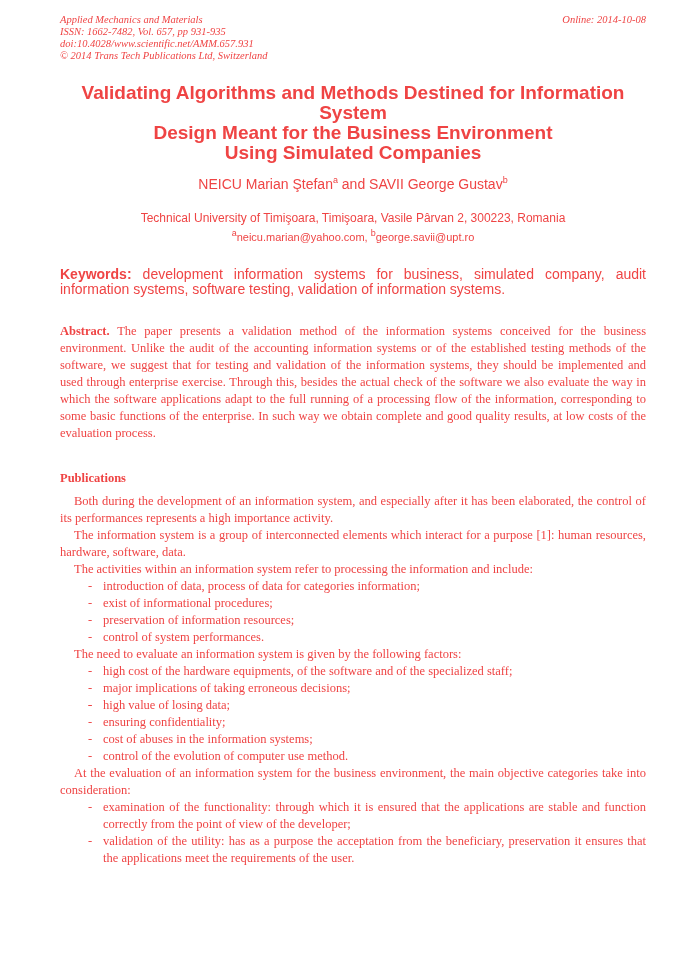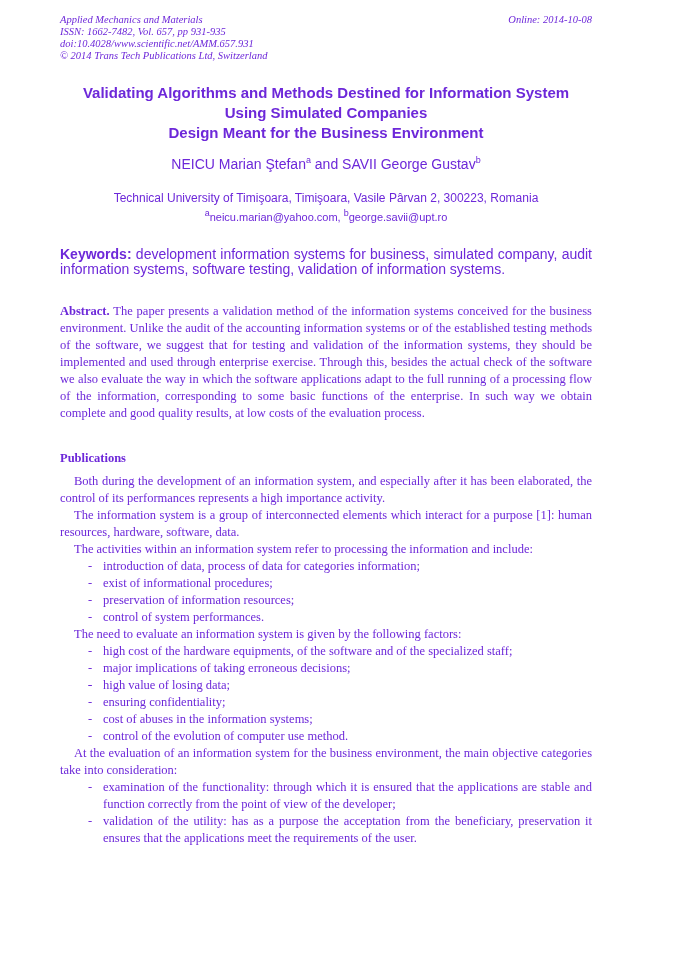--- a/index.html
+++ b/index.html
@@ -2,44 +2,44 @@
 <html><head>
 <meta charset="utf-8">
 <style>
   html, body { margin: 0; padding: 0; background: #888; }
   .page {
     position: relative;
     width: 678px;
     height: 959px;
     margin: 0 auto;
     background: #ffffff;
-    color: #6d28d9;
+    color: #ef4444;
     box-sizing: border-box;
-    padding: 14px 86px 0 60px;
+    padding: 14px 32px 0 60px;
     overflow: hidden;
   }
   
   .hdr {
     display: flex;
     justify-content: space-between;
     align-items: flex-start;
     font-family: "Liberation Serif", "DejaVu Serif", serif;
     font-style: italic;
     font-size: 10.5px;
     line-height: 12px;
   }
   .hdr-left div { white-space: nowrap; }
   .hdr-right { white-space: nowrap; }
   
   .title {
     margin-top: 21px;
     text-align: center;
     font-family: "Liberation Sans", "DejaVu Sans", sans-serif;
     font-weight: bold;
-    font-size: 15px;
+    font-size: 19px;
     line-height: 20px;
   }
   .authors {
     margin-top: 13px;
     text-align: center;
     font-family: "Liberation Sans", "DejaVu Sans", sans-serif;
     font-size: 14px;
     line-height: 17px;
   }
   .authors sup, .emails sup { font-size: 9px; line-height: 0; }
@@ -107,22 +107,22 @@
       <div>Applied Mechanics and Materials</div>
       <div>ISSN: 1662-7482, Vol. 657, pp 931-935</div>
       <div>doi:10.4028/www.scientific.net/AMM.657.931</div>
       <div>© 2014 Trans Tech Publications Ltd, Switzerland</div>
     </div>
     <div class="hdr-right">Online: 2014-10-08</div>
   </div>
 
   <div class="title">
     <div>Validating Algorithms and Methods Destined for Information System</div>
+    <div>Design Meant for the Business Environment</div>
     <div>Using Simulated Companies</div>
-    <div>Design Meant for the Business Environment</div>
   </div>
 
   <div class="authors">
     <span>NEICU Marian Ştefan</span><sup>a</sup>
     <span>and</span>
     <span>SAVII George Gustav</span><sup>b</sup>
   </div>
 
   <div class="affiliation">Technical University of Timişoara, Timişoara, Vasile Pârvan 2, 300223, Romania</div>
 

